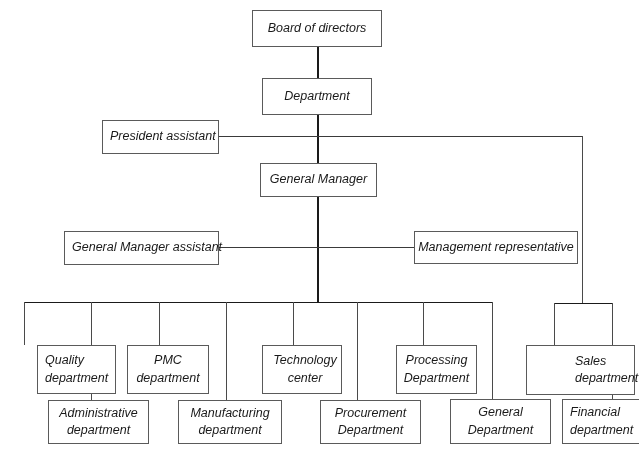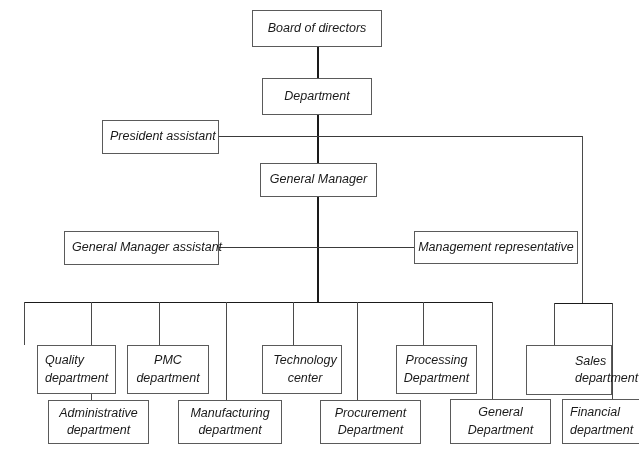--- a/index.html
+++ b/index.html
@@ -132,21 +132,21 @@
   <div class="node center" style="left:396px; top:345px; width:81px; height:49px;">
     <span class="ln">Processing</span>
     <span class="ln">Department</span>
   </div>
 
   <div class="node center" style="left:450px; top:399px; width:101px; height:45px;">
     <span class="ln">General</span>
     <span class="ln">Department</span>
   </div>
 
-  <div class="node left" style="left:526px; top:345px; width:86px; height:50px;padding-left:48px;">
+  <div class="node left" style="left:526px; top:345px; width:109px; height:50px;padding-left:48px;">
     <span class="ln">Sales</span>
     <span class="ln">department</span>
   </div>
 
   <div class="node left" style="left:562px; top:399px; width:86px; height:45px;">
     <span class="ln">Financial</span>
     <span class="ln">department</span>
   </div>
 
 </div>

